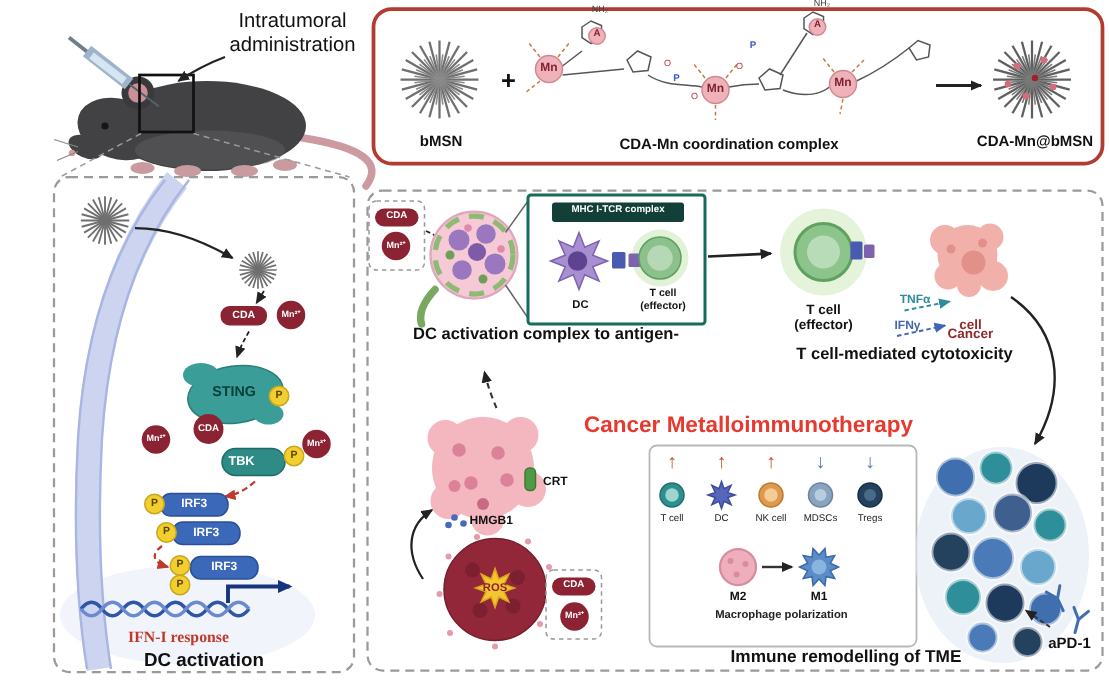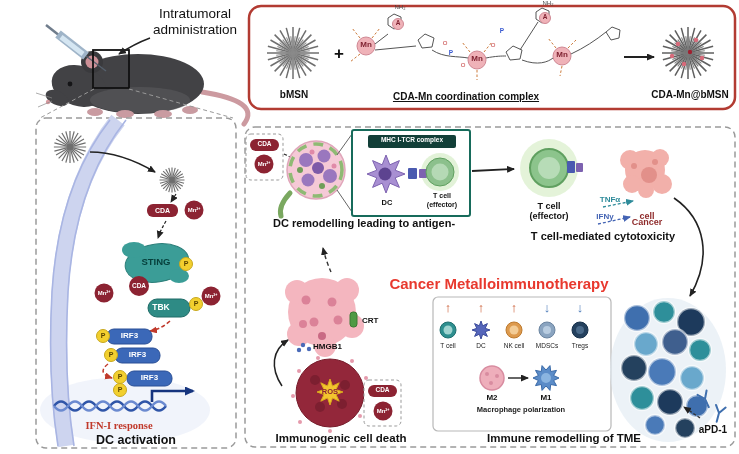--- a/index.html
+++ b/index.html
@@ -345,21 +345,21 @@
 <div class="t c b" style="left:548px;top:51px;width:28px;font-size:8px;color:#7d1f2e;">Mn</div>
 <div class="t c b" style="left:390px;top:20px;width:16px;font-size:6.5px;color:#7d1f2e;">A</div>
 <div class="t c b" style="left:537px;top:14px;width:16px;font-size:6.5px;color:#7d1f2e;">A</div>
 <div class="t c" style="left:388px;top:4px;width:24px;font-size:6px;color:#444;">NH₂</div>
 <div class="t c" style="left:536px;top:0px;width:24px;font-size:6px;color:#444;">NH₂</div>
 <div class="t c b" style="left:446px;top:50px;width:10px;font-size:6.5px;color:#3a5ad0;">P</div>
 <div class="t c b" style="left:497px;top:28px;width:10px;font-size:6.5px;color:#3a5ad0;">P</div>
 <div class="t c" style="left:440px;top:40px;width:10px;font-size:6px;color:#c03030;">O</div>
 <div class="t c" style="left:458px;top:62px;width:10px;font-size:6px;color:#c03030;">O</div>
 <div class="t c" style="left:488px;top:42px;width:10px;font-size:6px;color:#c03030;">O</div>
-<div class="t c b" style="left:368px;top:92px;width:196px;font-size:10px;text-decoration:underline;">CDA-Mn coordination complex</div>
+<div class="t c b" style="left:388px;top:92px;width:196px;font-size:10px;">CDA-Mn coordination complex</div>
 <div class="t c b" style="left:645px;top:90px;width:90px;font-size:10px;">CDA-Mn@bMSN</div>
 
 <div class="t c b w" style="left:147px;top:207px;width:31px;font-size:7px;">CDA</div>
 <div class="t c b w" style="left:180px;top:207px;width:28px;font-size:6px;">Mn²⁺</div>
 <div class="t c b" style="left:124px;top:257px;width:64px;font-size:9.5px;color:#06403c;">STING</div>
 <div class="t c b" style="left:179px;top:260px;width:14px;font-size:7px;color:#5a4500;">P</div>
 <div class="t c b w" style="left:127px;top:283px;width:24px;font-size:6.5px;">CDA</div>
 <div class="t c b w" style="left:90px;top:290px;width:28px;font-size:6px;">Mn²⁺</div>
 <div class="t c b w" style="left:197px;top:293px;width:28px;font-size:6px;">Mn²⁺</div>
 <div class="t c b w" style="left:148px;top:303px;width:26px;font-size:8.5px;">TBK</div>
@@ -373,38 +373,37 @@
 <div class="t c b" style="left:113px;top:386px;width:14px;font-size:7px;color:#5a4500;">P</div>
 <div class="t c b" style="left:57px;top:420px;width:124px;font-size:10.5px;color:#c0392b;font-family:Liberation Serif, serif;">IFN-I response</div>
 <div class="t c b" style="left:70px;top:434px;width:132px;font-size:12.5px;">DC activation</div>
 
 <div class="t c b w" style="left:250px;top:141px;width:29px;font-size:6.5px;">CDA</div>
 <div class="t c b w" style="left:250px;top:161px;width:28px;font-size:6px;">Mn²⁺</div>
 <div class="t c b w" style="left:368px;top:137px;width:88px;font-size:6.5px;">MHC I-TCR complex</div>
 <div class="t c b" style="left:376px;top:199px;width:22px;font-size:7.5px;">DC</div>
 <div class="t c b" style="left:420px;top:192px;width:44px;font-size:7px;">T cell</div>
 <div class="t c b" style="left:418px;top:201px;width:48px;font-size:7px;">(effector)</div>
-<div class="t c b" style="left:252px;top:218px;width:224px;font-size:11px;">DC remodelling leading to antigen-</div>
+<div class="t c b" style="left:252px;top:218px;width:224px;font-size:11px;">DC activation complex to antigen-</div>
 
 <div class="t c b" style="left:593px;top:196px;width:34px;font-size:8px;color:#2e8b9a;">TNFα</div>
 <div class="t c b" style="left:588px;top:213px;width:34px;font-size:8px;color:#4464b4;">IFNγ</div>
 <div class="t c b" style="left:527px;top:202px;width:44px;font-size:9px;">T cell</div>
 <div class="t c b" style="left:523px;top:212px;width:52px;font-size:9px;">(effector)</div>
 <div class="t c b" style="left:625px;top:202px;width:44px;font-size:9px;color:#8f2b2b;margin-top:16px;">Cancer</div>
 <div class="t c b" style="left:625px;top:212px;width:44px;font-size:9px;color:#8f2b2b;">cell</div>
 <div class="t c b" style="left:500px;top:231px;width:206px;font-size:11px;">T cell-mediated cytotoxicity</div>
 
 <div class="t c b" style="left:368px;top:276px;width:262px;font-size:15px;color:#e8392e;">Cancer Metalloimmunotherapy</div>
 
 <div class="t b" style="left:362px;top:317px;width:30px;font-size:8px;">CRT</div>
 <div class="t b" style="left:313px;top:343px;width:50px;font-size:8px;">HMGB1</div>
 <div class="t c b" style="left:316px;top:388px;width:28px;font-size:7.5px;color:#8c2332;">ROS</div>
 <div class="t c b w" style="left:368px;top:387px;width:29px;font-size:6.5px;">CDA</div>
 <div class="t c b w" style="left:369px;top:408px;width:28px;font-size:6px;">Mn²⁺</div>
-<div class="t c b" style="left:250px;top:432px;width:182px;font-size:11.5px;">Immunogenic cell death</div>
 
 <div class="t c b up" style="left:438px;top:301px;width:20px;font-size:13px;">↑</div>
 <div class="t c b up" style="left:471px;top:301px;width:20px;font-size:13px;">↑</div>
 <div class="t c b up" style="left:504px;top:301px;width:20px;font-size:13px;">↑</div>
 <div class="t c b down" style="left:537px;top:301px;width:20px;font-size:13px;">↓</div>
 <div class="t c b down" style="left:570px;top:301px;width:20px;font-size:13px;">↓</div>
 <div class="t c" style="left:431px;top:343px;width:34px;font-size:6.5px;color:#222;">T cell</div>
 <div class="t c" style="left:464px;top:343px;width:34px;font-size:6.5px;color:#222;">DC</div>
 <div class="t c" style="left:497px;top:343px;width:34px;font-size:6.5px;color:#222;">NK cell</div>
 <div class="t c" style="left:530px;top:343px;width:34px;font-size:6.5px;color:#222;">MDSCs</div>

